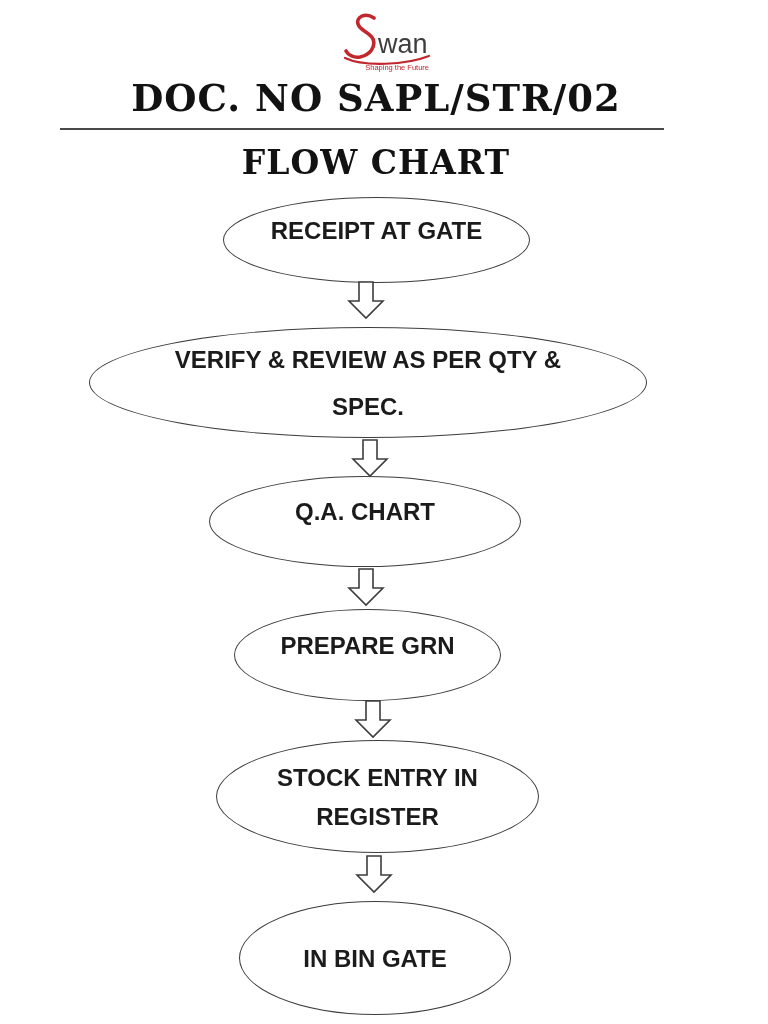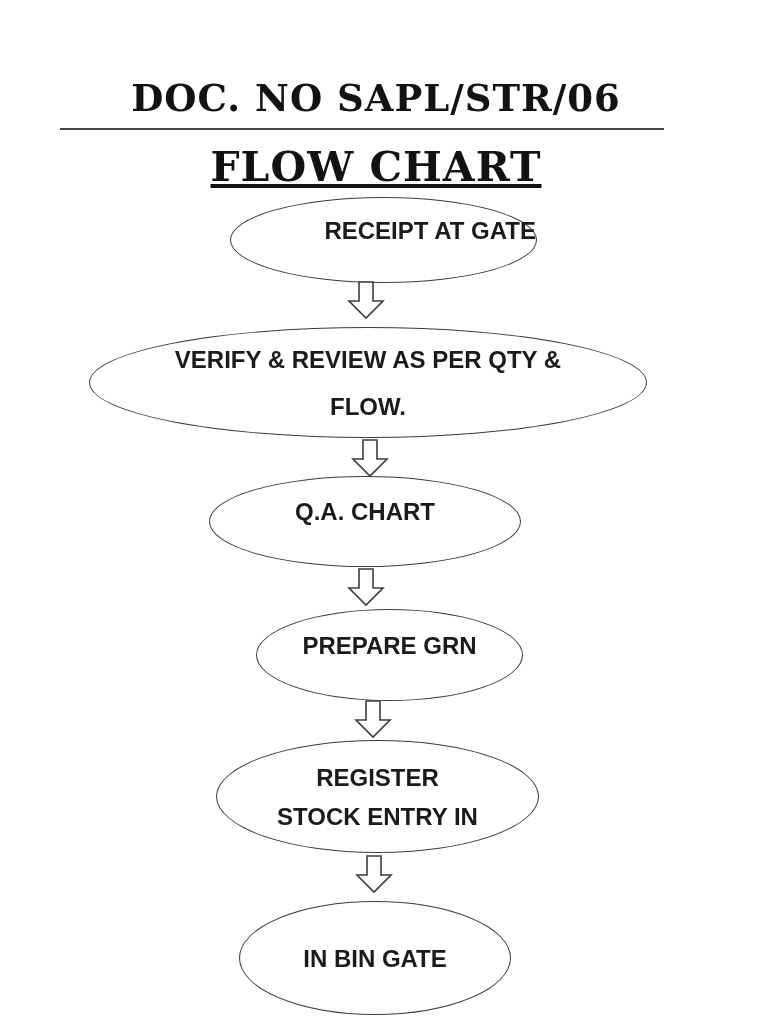--- a/index.html
+++ b/index.html
@@ -15,72 +15,80 @@
   
   .logo{position:absolute;left:334px;top:12px;width:100px;height:64px;}
 
   
   .heading{
     position:absolute;left:0;width:752px;text-align:center;
     font-family:"DejaVu Serif",serif;font-weight:bold;color:#121212;
     letter-spacing:1px;white-space:nowrap;
   }
   #doc-no{top:76px;font-size:37px;}
-  #flow-title{top:143px;font-size:41px;text-decoration:underline;}
+  #flow-title{top:143px;font-size:33px;}
   .rule{position:absolute;top:128px;left:60px;width:604px;height:2px;background:#4a4a4a;}
 
   
   .ellipse{
     position:absolute;
     border:1.6px solid #3d3d3d;border-radius:50%;
     background:#fff;
     display:flex;flex-direction:column;align-items:center;justify-content:center;
     text-align:center;color:#1b1b1b;font-weight:bold;font-size:24px;line-height:39px;
     box-sizing:border-box;
   }
   .ellipse-line{display:block;}
   .ellipse-line:empty{display:none;}
   .single{padding-bottom:20px;}
 
-  #step-1{left:230px;top:197px;width:307px;height:86px;align-items:flex-end;}
+  #step-1{left:223px;top:197px;width:307px;height:86px;}
   #step-2{left:89px; top:327px;width:558px;height:111px;gap:8px;}
   #step-3{left:209px;top:476px;width:312px;height:91px;}
-  #step-4{left:256px;top:609px;width:267px;height:92px;text-align:center;}
+  #step-4{left:234px;top:609px;width:267px;height:92px;text-align:center;}
   #step-5{left:216px;top:740px;width:323px;height:113px;}
   #step-6{left:239px;top:901px;width:272px;height:114px;}
 
   .arrow{position:absolute;width:44px;height:40px;}
   #arrow-1{left:344px;top:281px;}
   #arrow-2{left:348px;top:439px;}
   #arrow-3{left:344px;top:568px;}
   #arrow-4{left:351px;top:700px;}
   #arrow-5{left:352px;top:855px;}
 </style>
 </head>
 <body>
 
 <div class="page">
 
+  <div class="logo">
+    <svg width="100" height="64" viewBox="0 0 100 64">
+      <path d="M 40 6 C 31 0 22 5 24 12 C 26 19 36 20 39 27 C 42 35 36 43 26 45 C 20 46 14 43 12 39" fill="none" stroke="#c1272d" stroke-width="3.6" stroke-linecap="round"></path>
+      <path d="M 11 46 C 30 55 72 53 95 44" fill="none" stroke="#c1272d" stroke-width="2.2" stroke-linecap="round"></path>
+      <text x="44" y="41" font-size="27" font-family="Liberation Sans, sans-serif" fill="#3d3d3d">wan</text>
+      <text x="95" y="58" font-size="7.5" text-anchor="end" font-family="Liberation Sans, sans-serif" fill="#c1272d">Shaping the Future</text>
+    </svg>
+  </div>
 
-  <div class="heading" id="doc-no">DOC. NO SAPL/STR/06</div>
+  <div class="heading" id="doc-no">DOC. NO SAPL/STR/02</div>
   <div class="rule"></div>
   <div class="heading" id="flow-title">FLOW CHART</div>
 
   <div class="ellipse single" id="step-1">
     <span class="ellipse-line">RECEIPT AT GATE</span>
 
   </div>
 
   <svg class="arrow" id="arrow-1" viewBox="0 0 44 40">
     <path d="M15 1 L29 1 L29 20 L39 20 L22 37 L5 20 L15 20 Z" fill="#ffffff" stroke="#3d3d3d" stroke-width="1.6" stroke-linejoin="miter"></path>
   </svg>
 
   <div class="ellipse" id="step-2">
     <span class="ellipse-line">VERIFY &amp; REVIEW AS PER QTY &amp;</span>
-    <span class="ellipse-line">FLOW.</span>
+    <span class="ellipse-line">SPEC.</span>
   </div>
 
   <svg class="arrow" id="arrow-2" viewBox="0 0 44 40">
     <path d="M15 1 L29 1 L29 20 L39 20 L22 37 L5 20 L15 20 Z" fill="#ffffff" stroke="#3d3d3d" stroke-width="1.6" stroke-linejoin="miter"></path>
   </svg>
 
   <div class="ellipse single" id="step-3">
     <span class="ellipse-line">Q.A. CHART</span>
 
   </div>
@@ -92,22 +100,22 @@
   <div class="ellipse single" id="step-4">
     <span class="ellipse-line">PREPARE GRN</span>
 
   </div>
 
   <svg class="arrow" id="arrow-4" viewBox="0 0 44 40">
     <path d="M15 1 L29 1 L29 20 L39 20 L22 37 L5 20 L15 20 Z" fill="#ffffff" stroke="#3d3d3d" stroke-width="1.6" stroke-linejoin="miter"></path>
   </svg>
 
   <div class="ellipse" id="step-5">
+    <span class="ellipse-line">STOCK ENTRY IN</span>
     <span class="ellipse-line">REGISTER</span>
-    <span class="ellipse-line">STOCK ENTRY IN</span>
   </div>
 
   <svg class="arrow" id="arrow-5" viewBox="0 0 44 40">
     <path d="M15 1 L29 1 L29 20 L39 20 L22 37 L5 20 L15 20 Z" fill="#ffffff" stroke="#3d3d3d" stroke-width="1.6" stroke-linejoin="miter"></path>
   </svg>
 
   <div class="ellipse" id="step-6">
     <span class="ellipse-line">IN BIN GATE</span>
   </div>
 

